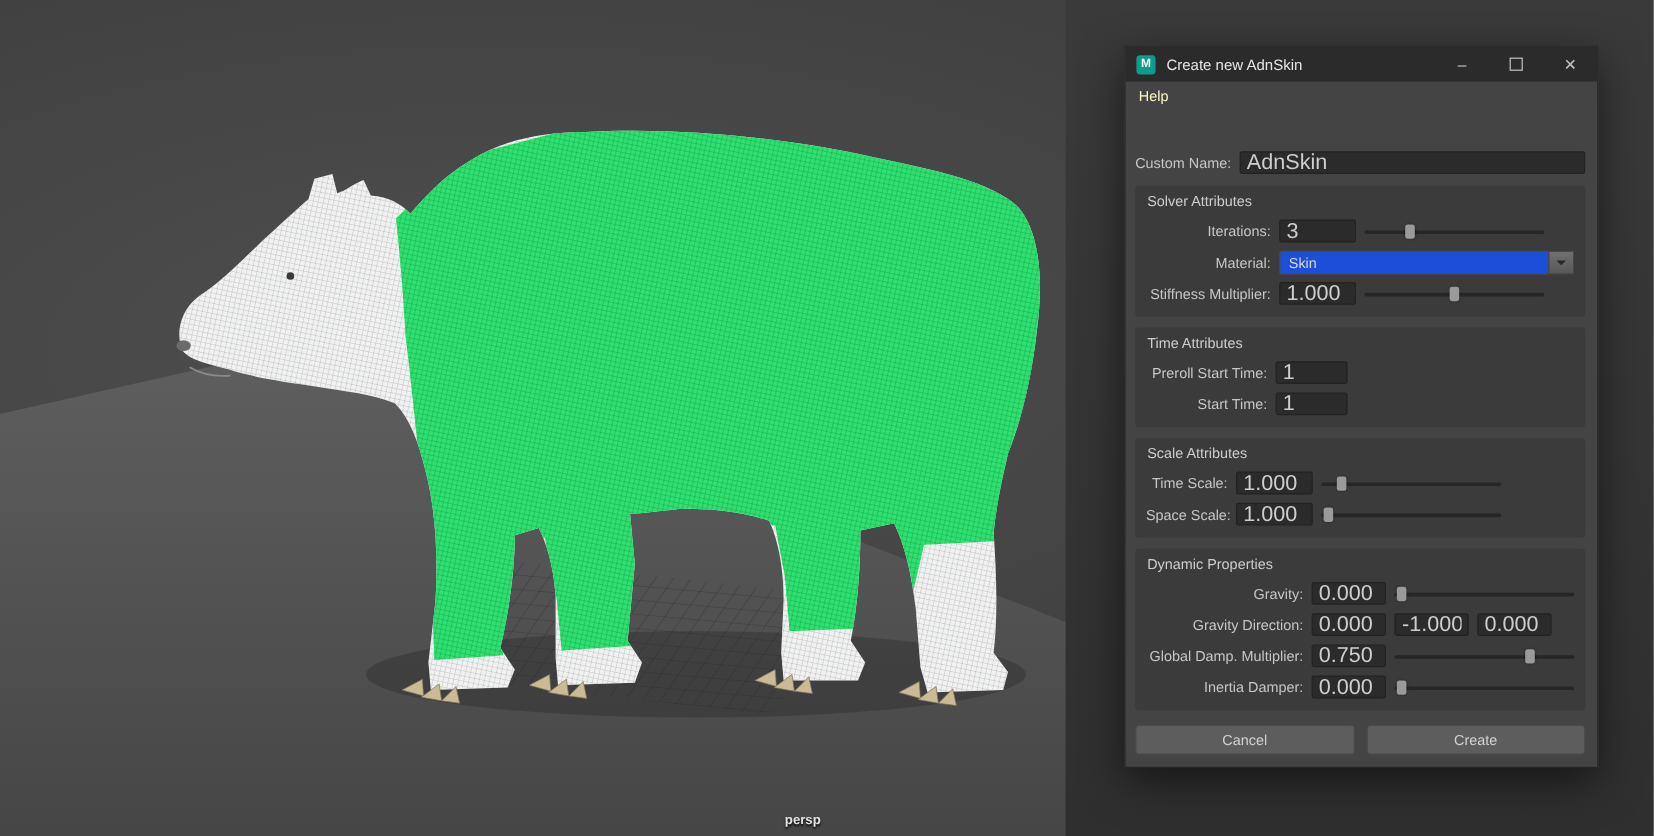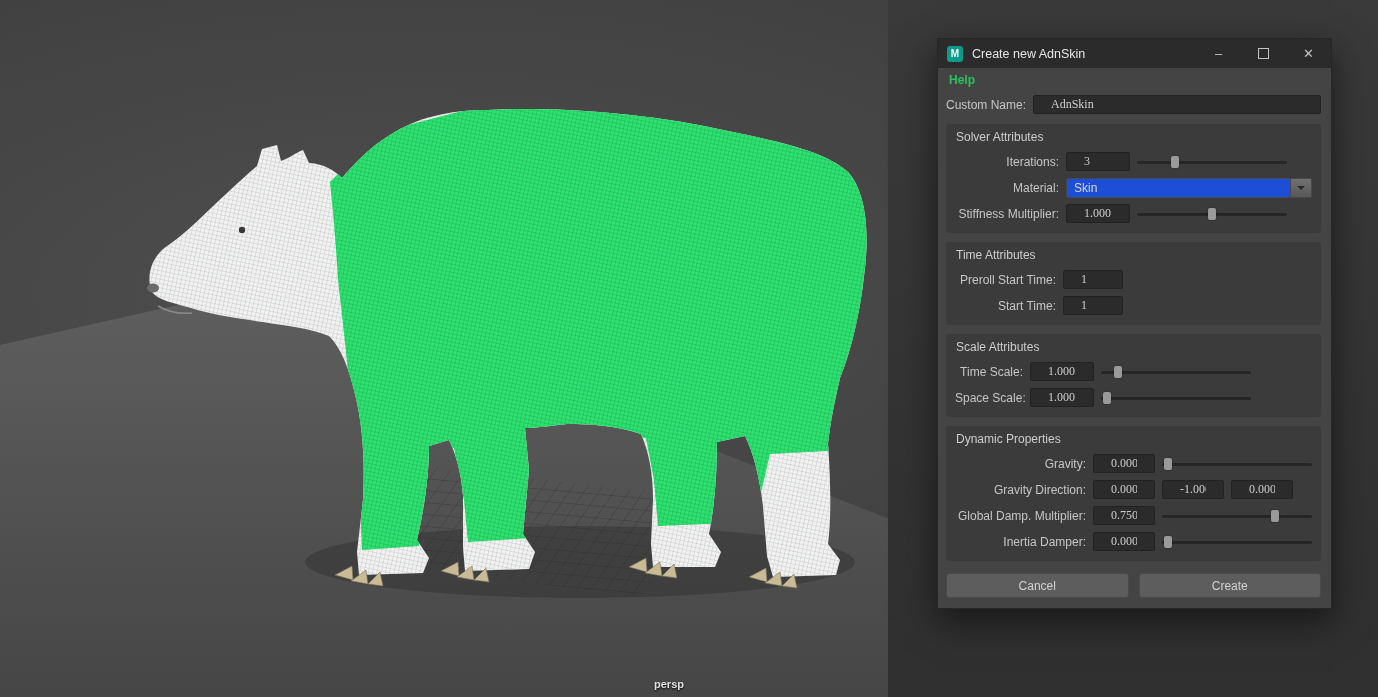--- a/index.html
+++ b/index.html
@@ -25,29 +25,29 @@
   }
   .titlebar{height:29px;background:var(--titlebar-bg,#2b2b2b);display:flex;align-items:center;padding-left:9px;}
   .app-icon{width:16px;height:16px;border-radius:3px;flex:none;
     background:var(--maya-icon-teal,#0e9b8b);color:#eef9f7;font-size:10px;font-weight:bold;
     display:flex;align-items:center;justify-content:center;}
   .tb-title{margin-left:9px;color:#e5e5e5;font-size:12.5px;flex:1;white-space:nowrap;}
   .win-btn{width:45px;height:29px;display:flex;align-items:center;justify-content:center;color:#c4c4c4;font-size:13px;cursor:default;}
   .max-box{width:9px;height:9px;border:1px solid #c4c4c4;display:inline-block;}
 
   .menubar{height:23px;display:flex;align-items:center;padding:0 11px;}
-  .menu-item{color:#22c55e;font-weight:bold;}
-
-  .dlg-body{padding:3px 10px 10px 8px;display:flex;flex-direction:column;gap:9px;}
+  .menu-item{color:#fef9c3;}
+
+  .dlg-body{padding:3px 10px 10px 8px;display:flex;flex-direction:column;gap:9px;margin-top:31px;}
 
   .row{display:flex;align-items:center;height:21px;gap:7px;}
   .label{text-align:right;color:#c6c6c6;white-space:nowrap;flex:none;}
   .field{background:var(--field-bg,#2b2b2b);border:1px solid #222222;border-radius:2px;
-    height:19px;color:#cecece;font-size:12px;padding:0 17px;box-sizing:border-box;
-    font-family:Liberation Serif, serif;flex:none;}
+    height:19px;color:#cecece;font-size:18px;padding:0 5px;box-sizing:border-box;
+    font-family:Liberation Sans, sans-serif;flex:none;}
   input.field{outline:none;}
   .custom-row .field{flex:1;}
 
   .panel{background:var(--panel-bg,#3b3b3b);border-radius:3px;padding:5px 9px 9px 9px;}
   .panel-title{color:#cdcdcd;margin:1px 0 7px 1px;}
   .panel-rows{display:flex;flex-direction:column;gap:5px;}
 
   .lw-solver{width:104px}.lw-time{width:101px}.lw-scale{width:68px}.lw-dyn{width:131px}
   .fw-sm{width:64px}.fw-time{width:60px}.fw-dyn{width:62px}
 

